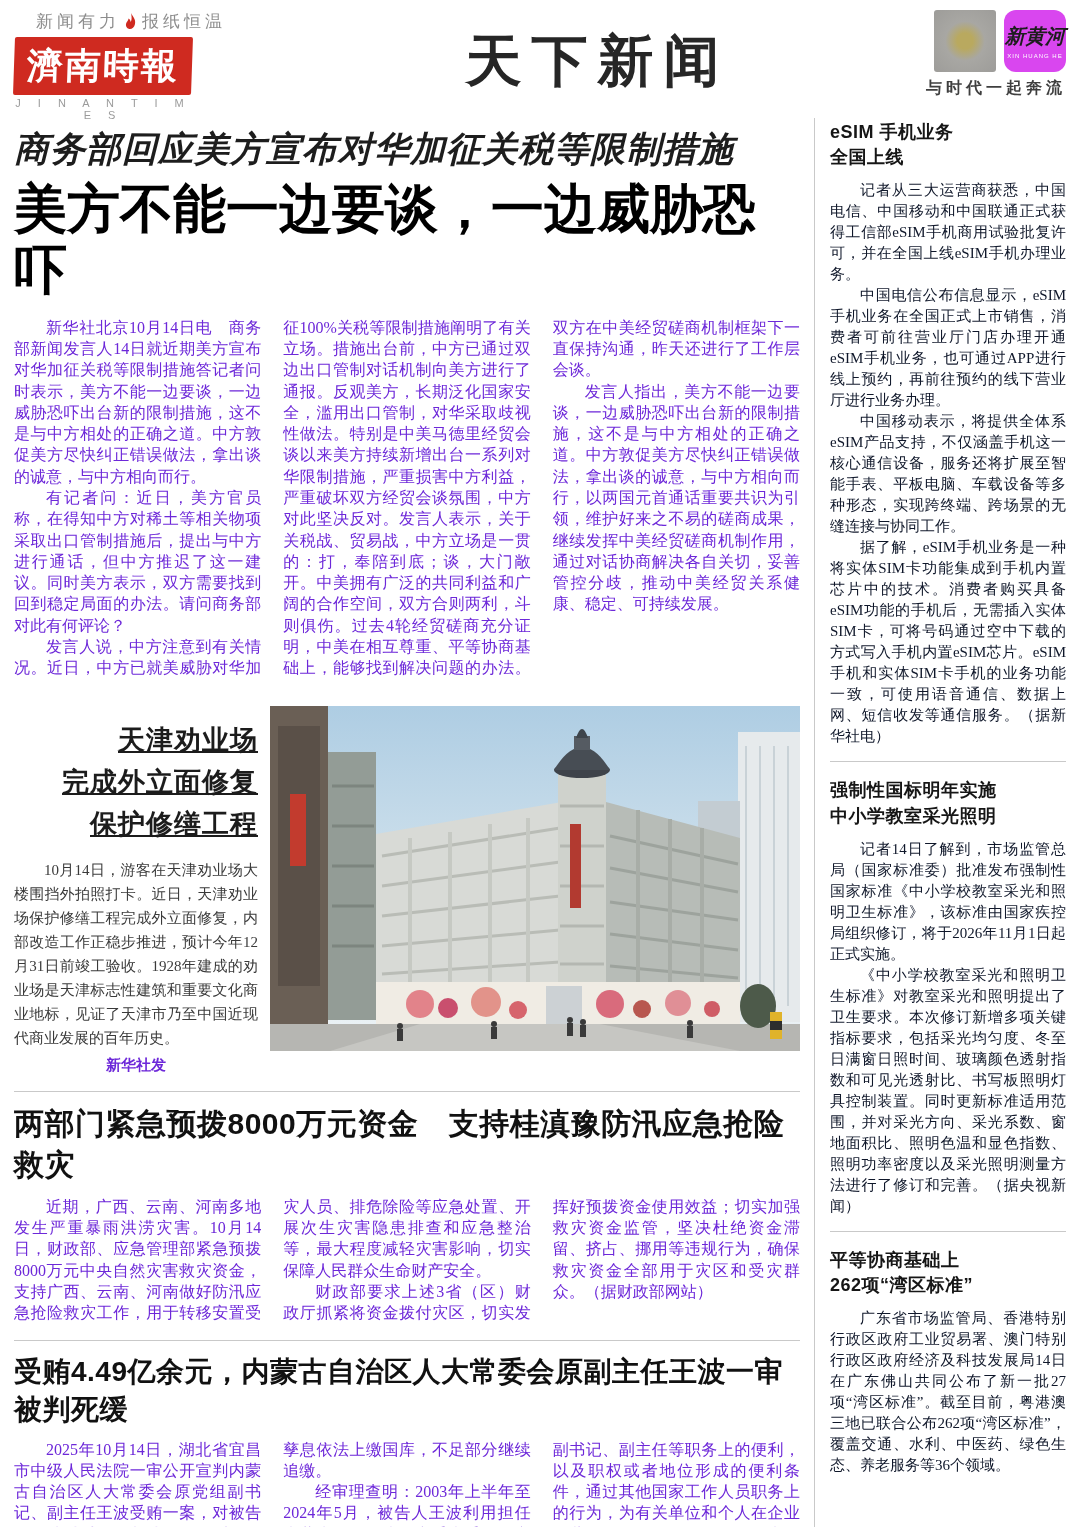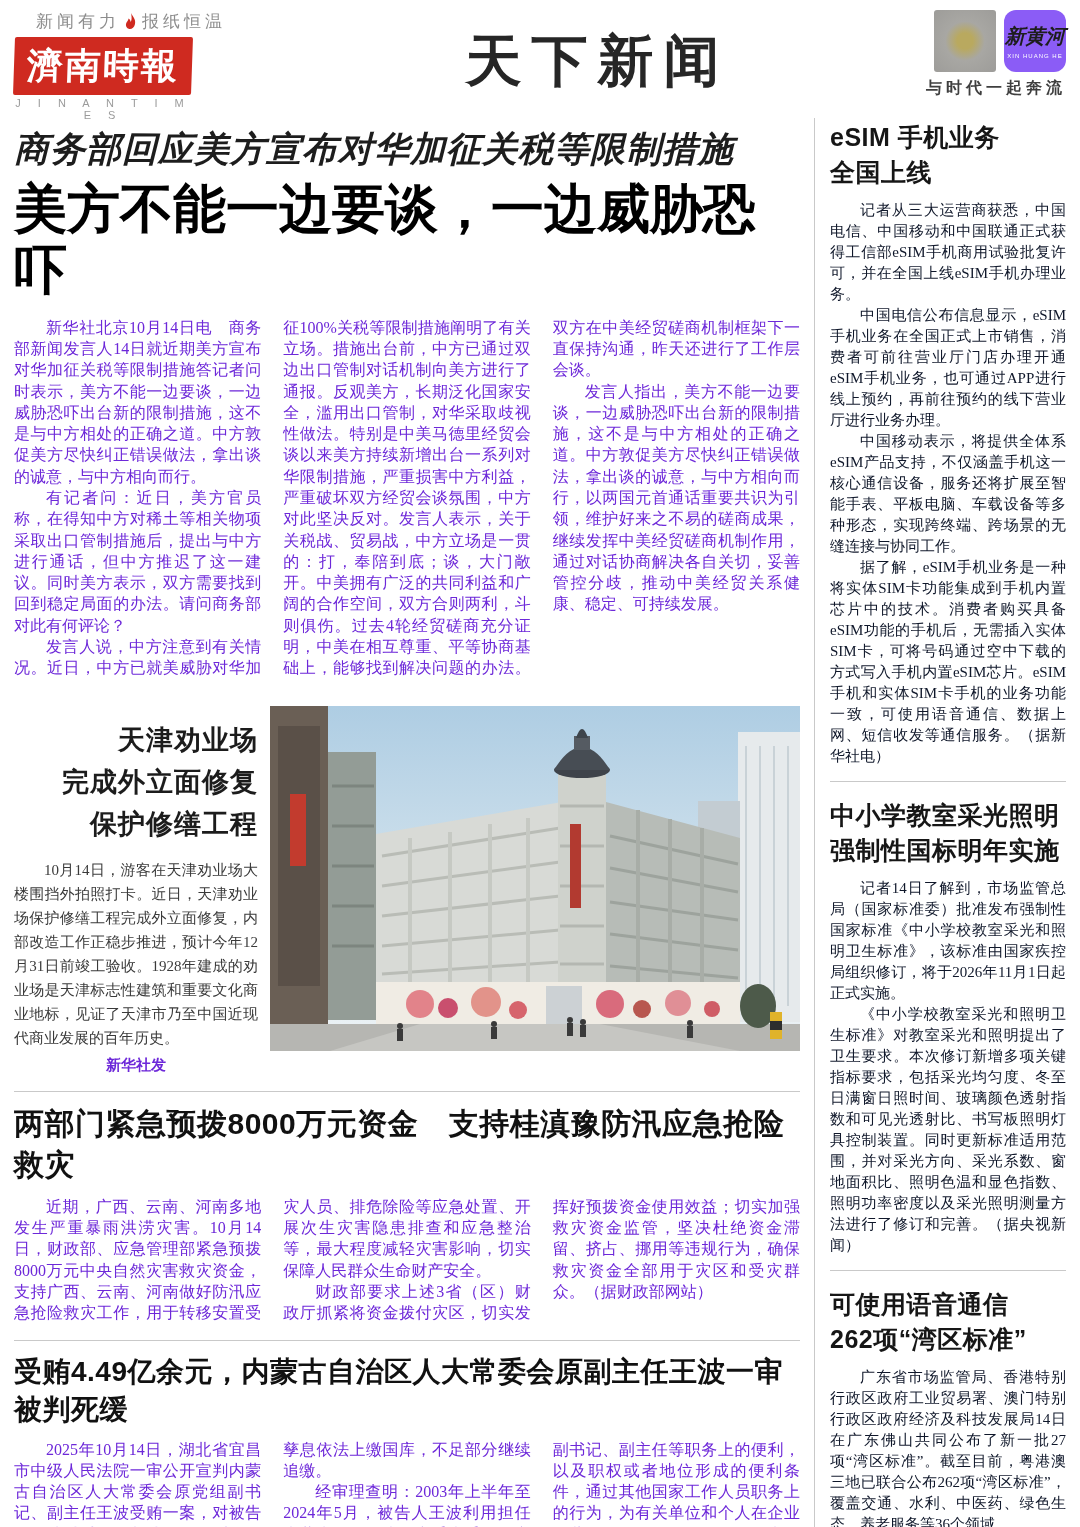--- a/index.html
+++ b/index.html
@@ -27,21 +27,21 @@
     font-size:11px; letter-spacing:7px; text-align:center; margin-top:2px; }
   .issue { margin-left:12px; font-family:"Liberation Sans","DejaVu Sans",sans-serif; padding-top:6px;}
   .issue-pages { font-size:30px; font-weight:700; color:#4c4c4c; letter-spacing:1px; line-height:1; }
   .issue-date { font-size:12px; color:#6d6d6d; margin-top:6px; }
   .issue-editors { font-size:12px; color:#6d6d6d; margin-top:2px; }
   .section-title { flex:1; text-align:center; font-family:"Liberation Sans","DejaVu Sans",sans-serif;
     font-size:56px; font-weight:900; color:#262626; letter-spacing:10px; padding-top:14px; }
   .mast-right { width:215px; font-family:"Liberation Sans","DejaVu Sans",sans-serif; }
   .mast-right-icons { display:flex; justify-content:flex-end; gap:8px; }
   .qr { width:62px; height:62px; background:radial-gradient(circle at 50% 50%, #b9a95f 0 18%, #a8a7a3 45%, #9d9c99 100%); border-radius:3px; }
-  .app-icon { width:62px; height:62px; background:#8b5cf6; border-radius:12px; display:flex; flex-direction:column;
+  .app-icon { width:62px; height:62px; background:#d946ef; border-radius:12px; display:flex; flex-direction:column;
     align-items:center; justify-content:center; color:#1d1d1d; }
   .app-icon .app-cn { font-size:20px; font-weight:900; font-family:"Liberation Serif","DejaVu Serif",serif; font-style:italic; }
   .app-icon .app-en { font-size:6px; letter-spacing:1px; color:#fff; margin-top:3px; }
   .slogan { text-align:right; font-size:16px; font-weight:700; color:#3f3f3f; letter-spacing:4px; margin-top:6px; }
 
   
   .content { display:flex; margin-top:6px; }
   .main-col { width:786px; }
   .side-col { flex:1; border-left:1px solid #c9c9c9; margin-left:14px; padding-left:15px; }
 
@@ -51,36 +51,36 @@
   .lead-headline { font-family:"Liberation Sans","DejaVu Sans",sans-serif; font-size:53px; font-weight:900;
     color:#000; letter-spacing:0px; line-height:1.15; margin-top:6px; }
   .bodytext p { text-indent:2em; text-align:justify; font-size:16px; line-height:1.33; color:#6d28d9; }
   .cols3 { columns:3; column-gap:22px; margin-top:16px; }
   .cols3sm { columns:3; column-gap:22px; margin-top:10px; }
 
   
   .photo-story { display:flex; gap:12px; margin-top:28px; }
   .ps-left { width:244px; padding-top:14px; }
   .ps-title { font-family:"Liberation Sans","DejaVu Sans",sans-serif; font-size:27px; font-weight:800;
-    color:#1c1c1c; text-align:right; line-height:1.55; letter-spacing:1px; }
+    color:#1c1c1c; text-align:right; line-height:1.55; letter-spacing:1px;text-decoration:underline; }
   .ps-caption { margin-top:12px; }
   .ps-caption p { text-indent:2em; text-align:justify; font-size:15px; line-height:1.6; color:#3a3a3a; }
   .ps-credit { text-align:center; font-weight:700; font-size:15px; margin-top:6px; color:#6d28d9; }
   .photo-frame { width:530px; height:345px; overflow:hidden; background:#dfe7ec; }
 
   
   .rule { border:none; border-top:1px solid #c9c9c9; margin:16px 0 12px 0; }
   .sec-headline { font-family:"Liberation Sans","DejaVu Sans",sans-serif; font-weight:800; color:#111;
     letter-spacing:0.5px; }
   .h-flood { font-size:30px; }
   .h-wangbo { font-size:28px; }
 
   
   .side-article { padding-top:2px; }
-  .side-title { font-family:"Liberation Sans","DejaVu Sans",sans-serif; font-size:25px; font-weight:800;
+  .side-title { font-family:"Liberation Sans","DejaVu Sans",sans-serif; font-size:18px; font-weight:800;
     color:#161616; line-height:1.4; letter-spacing:0.5px; }
   .side-body { margin-top:10px; }
   .side-body p { text-indent:2em; text-align:justify; font-size:15px; line-height:1.4; color:#0f172a; }
   .side-rule { border:none; border-top:1px solid #c9c9c9; margin:14px 0; }
 </style>
 </head>
 <body>
 
 <div class="page">
 
@@ -291,34 +291,34 @@
             <p>中国电信公布信息显示，eSIM手机业务在全国正式上市销售，消费者可前往营业厅门店办理开通eSIM手机业务，也可通过APP进行线上预约，再前往预约的线下营业厅进行业务办理。</p>
             <p>中国移动表示，将提供全体系eSIM产品支持，不仅涵盖手机这一核心通信设备，服务还将扩展至智能手表、平板电脑、车载设备等多种形态，实现跨终端、跨场景的无缝连接与协同工作。</p>
             <p>据了解，eSIM手机业务是一种将实体SIM卡功能集成到手机内置芯片中的技术。消费者购买具备eSIM功能的手机后，无需插入实体SIM卡，可将号码通过空中下载的方式写入手机内置eSIM芯片。eSIM手机和实体SIM卡手机的业务功能一致，可使用语音通信、数据上网、短信收发等通信服务。（据新华社电）</p>
           </div>
       </article>
 
       <hr class="side-rule">
 
       <article class="side-article">
         <h2 class="side-title">
+            <div>强制性国标明年实施</div>
             <div>中小学教室采光照明</div>
-            <div>强制性国标明年实施</div>
           </h2>
         <div class="side-body">
             <p>记者14日了解到，市场监管总局（国家标准委）批准发布强制性国家标准《中小学校教室采光和照明卫生标准》，该标准由国家疾控局组织修订，将于2026年11月1日起正式实施。</p>
             <p>《中小学校教室采光和照明卫生标准》对教室采光和照明提出了卫生要求。本次修订新增多项关键指标要求，包括采光均匀度、冬至日满窗日照时间、玻璃颜色透射指数和可见光透射比、书写板照明灯具控制装置。同时更新标准适用范围，并对采光方向、采光系数、窗地面积比、照明色温和显色指数、照明功率密度以及采光照明测量方法进行了修订和完善。（据央视新闻）</p>
           </div>
       </article>
 
       <hr class="side-rule">
 
       <article class="side-article">
         <h2 class="side-title">
-            <div>可使用语音通信</div>
+            <div>平等协商基础上</div>
             <div>262项“湾区标准”</div>
           </h2>
         <div class="side-body">
             <p>广东省市场监管局、香港特别行政区政府工业贸易署、澳门特别行政区政府经济及科技发展局14日在广东佛山共同公布了新一批27项“湾区标准”。截至目前，粤港澳三地已联合公布262项“湾区标准”，覆盖交通、水利、中医药、绿色生态、养老服务等36个领域。</p>
           </div>
       </article>
 
     </aside>
   </div>
 </div>

